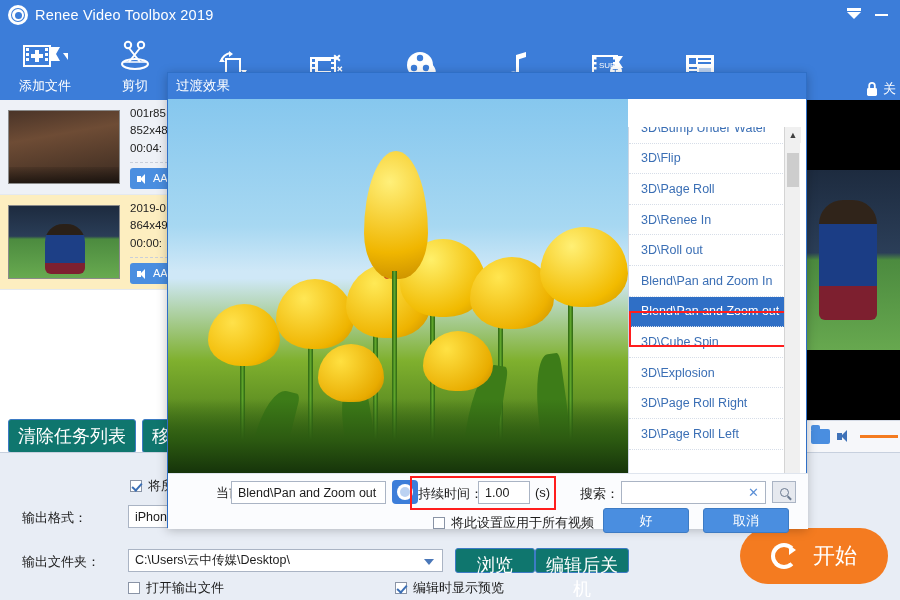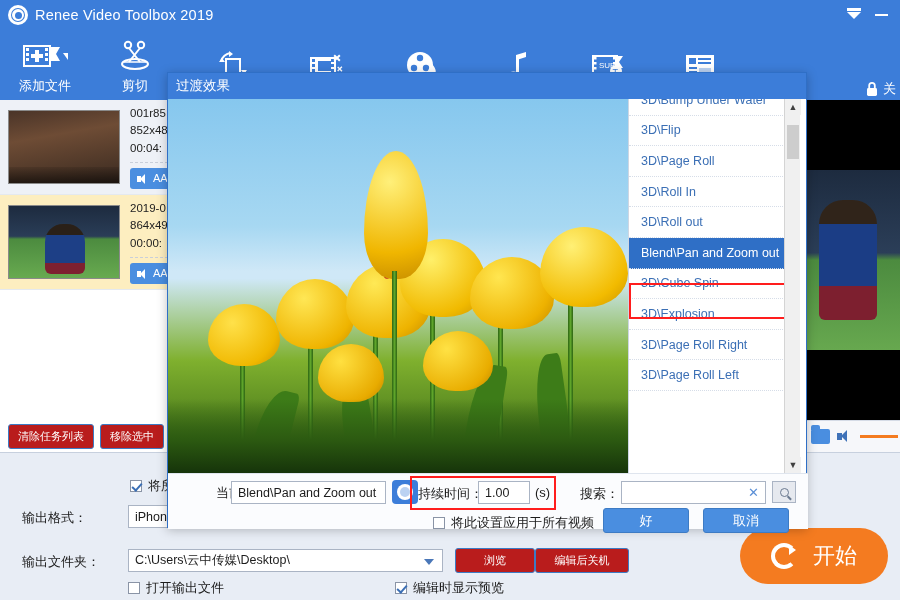--- a/index.html
+++ b/index.html
@@ -80,22 +80,22 @@
     display: inline-flex; align-items: center; gap: 4px;
     background: #4a8ee0; color: #fff; font-size: 11px; border-radius: 3px; padding: 2px 7px;
   }
   .spk { display:inline-block; width: 12px; height: 10px; position: relative; }
   .spk::before { content:""; position:absolute; left:0; top:2px; width:4px; height:6px; background:#fff; }
   .spk::after { content:""; position:absolute; left:3px; top:0; border-left:0; border-right:5px solid #fff; border-top:5px solid transparent; border-bottom:5px solid transparent; }
 
   
   .list-btn-row { position: absolute; left: 0; top: 420px; width: 452px; height: 32px; background: #ffffff; display: flex; align-items: center; padding-left: 8px; gap: 6px; }
   .btn-blue {
-    background: #b91c1c; color: #fff; border: 1px solid #3d7bc4; border-radius: 3px;
-    font-size: 11px; padding: 4px 9px; font-family: inherit;
+    background: #0f766e; color: #fff; border: 1px solid #3d7bc4; border-radius: 3px;
+    font-size: 18px; padding: 4px 9px; font-family: inherit;
   }
 
   
   .settings {
     position: absolute; left: 0; top: 452px; width: 900px; height: 148px;
     background: #e8edf5; border-top: 1px solid #c7d0de;
   }
   .row { position: absolute; display: flex; align-items: center; }
   .lbl { font-size: 13px; color: #1c1c1c; }
   .tinput {
@@ -154,21 +154,21 @@
   }
   .dlg-close { margin-left: auto; font-size: 17px; line-height: 1; color: #ffffff; opacity: .95; }
 
   .dlg-body { position: absolute; left: 0; top: 26px; width: 640px; height: 374px; display: flex; }
   .preview-pane { width: 460px; height: 374px; position: relative; overflow: hidden;
     background: linear-gradient(to bottom, #86c7ee 0%, #a7d8f2 34%, #cfe8f7 46%, #cfe8f7 48%, #7fb02e 70%, #2f5f12 100%); }
   .tulip { position: absolute; border-radius: 50% 50% 46% 46% / 58% 58% 42% 42%; }
   .stem { position: absolute; width: 5px; background: linear-gradient(to right,#2d6413,#5ea52a,#2d6413); }
   .leaf { position: absolute; background: #3d7c18; border-radius: 60% 10% 60% 10%; }
 
-  .list-pane { width: 172px; height: 374px; background: #ffffff; border-left: 1px solid #cdd6e3; position: relative; }
+  .list-pane { width: 172px; height: 374px; background: #ffffff; border-left: 1px solid #cdd6e3; position: relative; margin-top: 28px; }
   .tlist { position: absolute; left: 0; top: 0; width: 164px; height: 374px; overflow: hidden; }
   .tl-item {
     height: 30.6px; display: flex; align-items: center; padding-left: 12px;
     font-size: 12.5px; color: #3b6fb5; border-bottom: 1px dotted #d6dde8;
   }
   .tl-item.selected { background: #2f6fc6; color: #ffffff; }
   .tl-hl { position: absolute; left: 0; width: 164px; border: 2px solid #ff1d1d; box-sizing: border-box; }
   .tl-scroll { position: absolute; right: 0; top: 0; width: 16px; height: 374px; background: #f0f0f0; border-left: 1px solid #d4d4d4; }
   .sb-arrow { width: 16px; height: 16px; display: flex; align-items: center; justify-content: center; background: #f0f0f0; color: #404040; font-size: 9px; }
   .sb-thumb { position: absolute; left: 2px; top: 26px; width: 12px; height: 34px; background: #cdcdcd; }
@@ -462,24 +462,27 @@
               <div class="tl-item">
                 <span>3D\Bump Under Water</span>
               </div>
               <div class="tl-item">
                 <span>3D\Flip</span>
               </div>
               <div class="tl-item">
                 <span>3D\Page Roll</span>
               </div>
               <div class="tl-item">
-                <span>3D\Roll In</span>
+                <span>3D\Renee In</span>
               </div>
               <div class="tl-item">
                 <span>3D\Roll out</span>
+              </div>
+              <div class="tl-item">
+                <span>Blend\Pan and Zoom In</span>
               </div>
               <div class="tl-item selected">
                 <span>Blend\Pan and Zoom out</span>
               </div>
               <div class="tl-item">
                 <span>3D\Cube Spin</span>
               </div>
               <div class="tl-item">
                 <span>3D\Explosion</span>
               </div>

